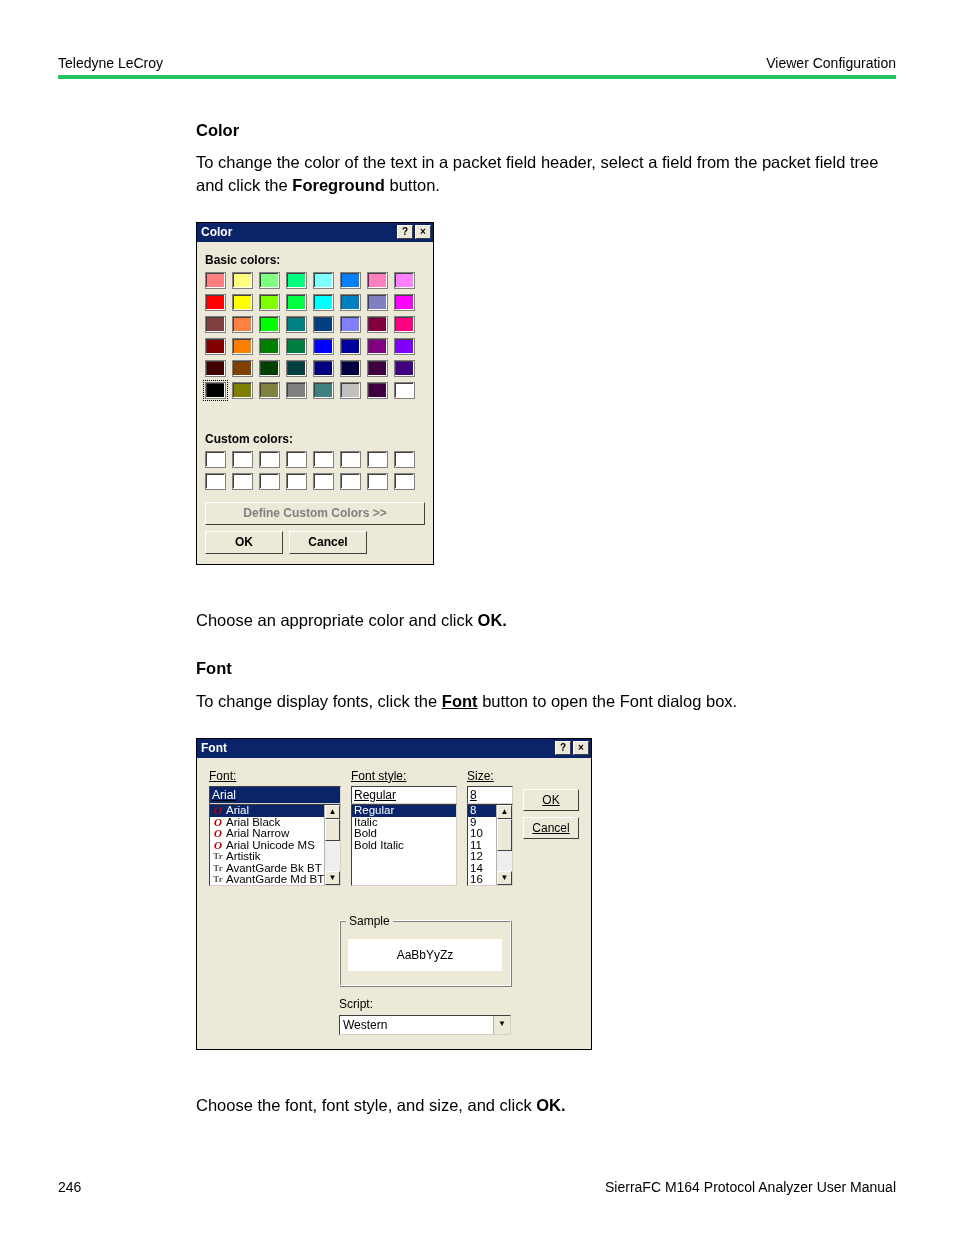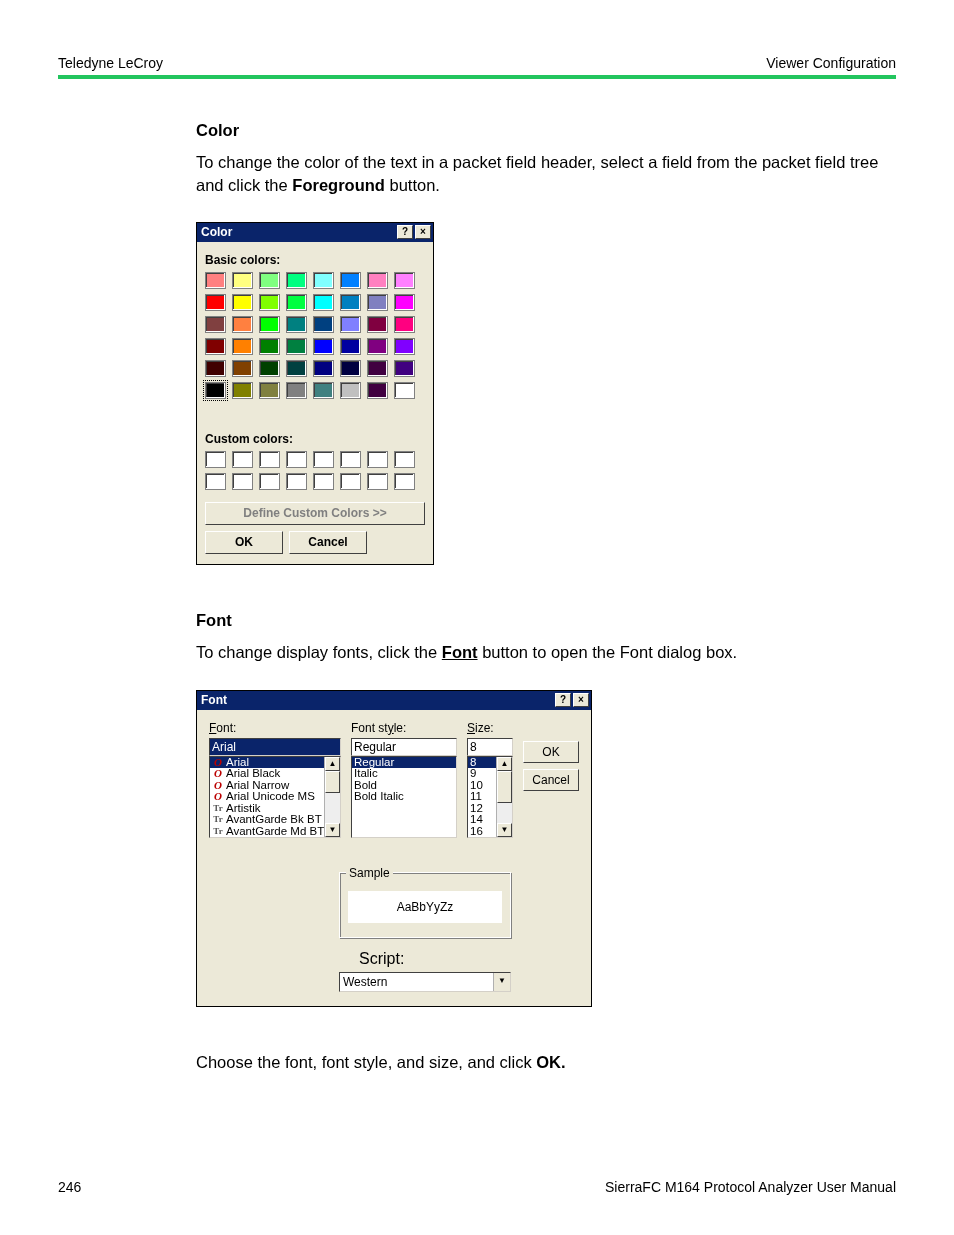--- a/index.html
+++ b/index.html
@@ -128,21 +128,21 @@
   }
   .button-row1 .dlg-button { width: 78px; }
 
   
   .font-dlg { width: 396px; }
   .font-body {
     padding: 10px 12px 18px 12px;
     display: flex;
     gap: 10px;
   }
-  .font-col { display: flex; flex-direction: column; }
+  .font-col { display: flex; flex-direction: column; text-decoration: underline; }
   .font-col.c1 { width: 132px; }
   .font-col.c2 { width: 106px; }
   .font-col.c3 { width: 46px; }
   .font-col.c4 { width: 56px; gap: 6px; }
   .font-label { font-size: 12px; margin-bottom: 2px; }
   .font-label .ul { text-decoration: underline; }
   .font-input {
     font-family: Tahoma, Arial, sans-serif;
     font-size: 12px;
     background: #fff;
@@ -217,21 +217,21 @@
     position:absolute; top:-8px; left:6px; background:#ece9d8;
     padding:0 3px; font-size:12px;
   }
   .sample-box {
     background:#fff;
     color:#000;
     font-size:12px;
     padding: 8px 0;
   }
   .script-row { margin-top:10px; margin-left:142px; width:172px; }
-  .script-label { font-size:16px; margin-bottom:2px;margin-left:20px; }
+  .script-label { font-size:12px; margin-bottom:2px; }
   .script-select {
     display:flex; height:20px; border:1px solid #7f9db9;
     border-top-color:#404040; border-left-color:#404040;
     border-right-color:#d4d0c8; border-bottom-color:#d4d0c8;
     background:#fff; font-size:12px; box-sizing:border-box;
   }
   .script-select .val { flex:1; padding:1px 3px; }
   .script-select .dd {
     width:16px; background:#ece9d8;
     border-left:1px solid #b0b0b0;
@@ -360,20 +360,23 @@
           </div>
 
         <div class="dlg-button define-colors-btn">Define Custom Colors &gt;&gt;</div>
         <div class="button-row1">
           <div class="dlg-button">OK</div>
           <div class="dlg-button">Cancel</div>
         </div>
       </div>
     </div>
 
+    <div class="para">
+      <span>Choose an appropriate color and click </span><span class="bold">OK.</span>
+    </div>
 
     <div class="h3">Font</div>
     <div class="para">
       <span>To change display fonts, click the </span><span class="bold underline">Font</span><span> button to open the Font dialog box.</span>
     </div>
 
     <div class="dlg font-dlg">
       <div class="titlebar">
         <span>Font</span>
         <span class="spacer"></span>

